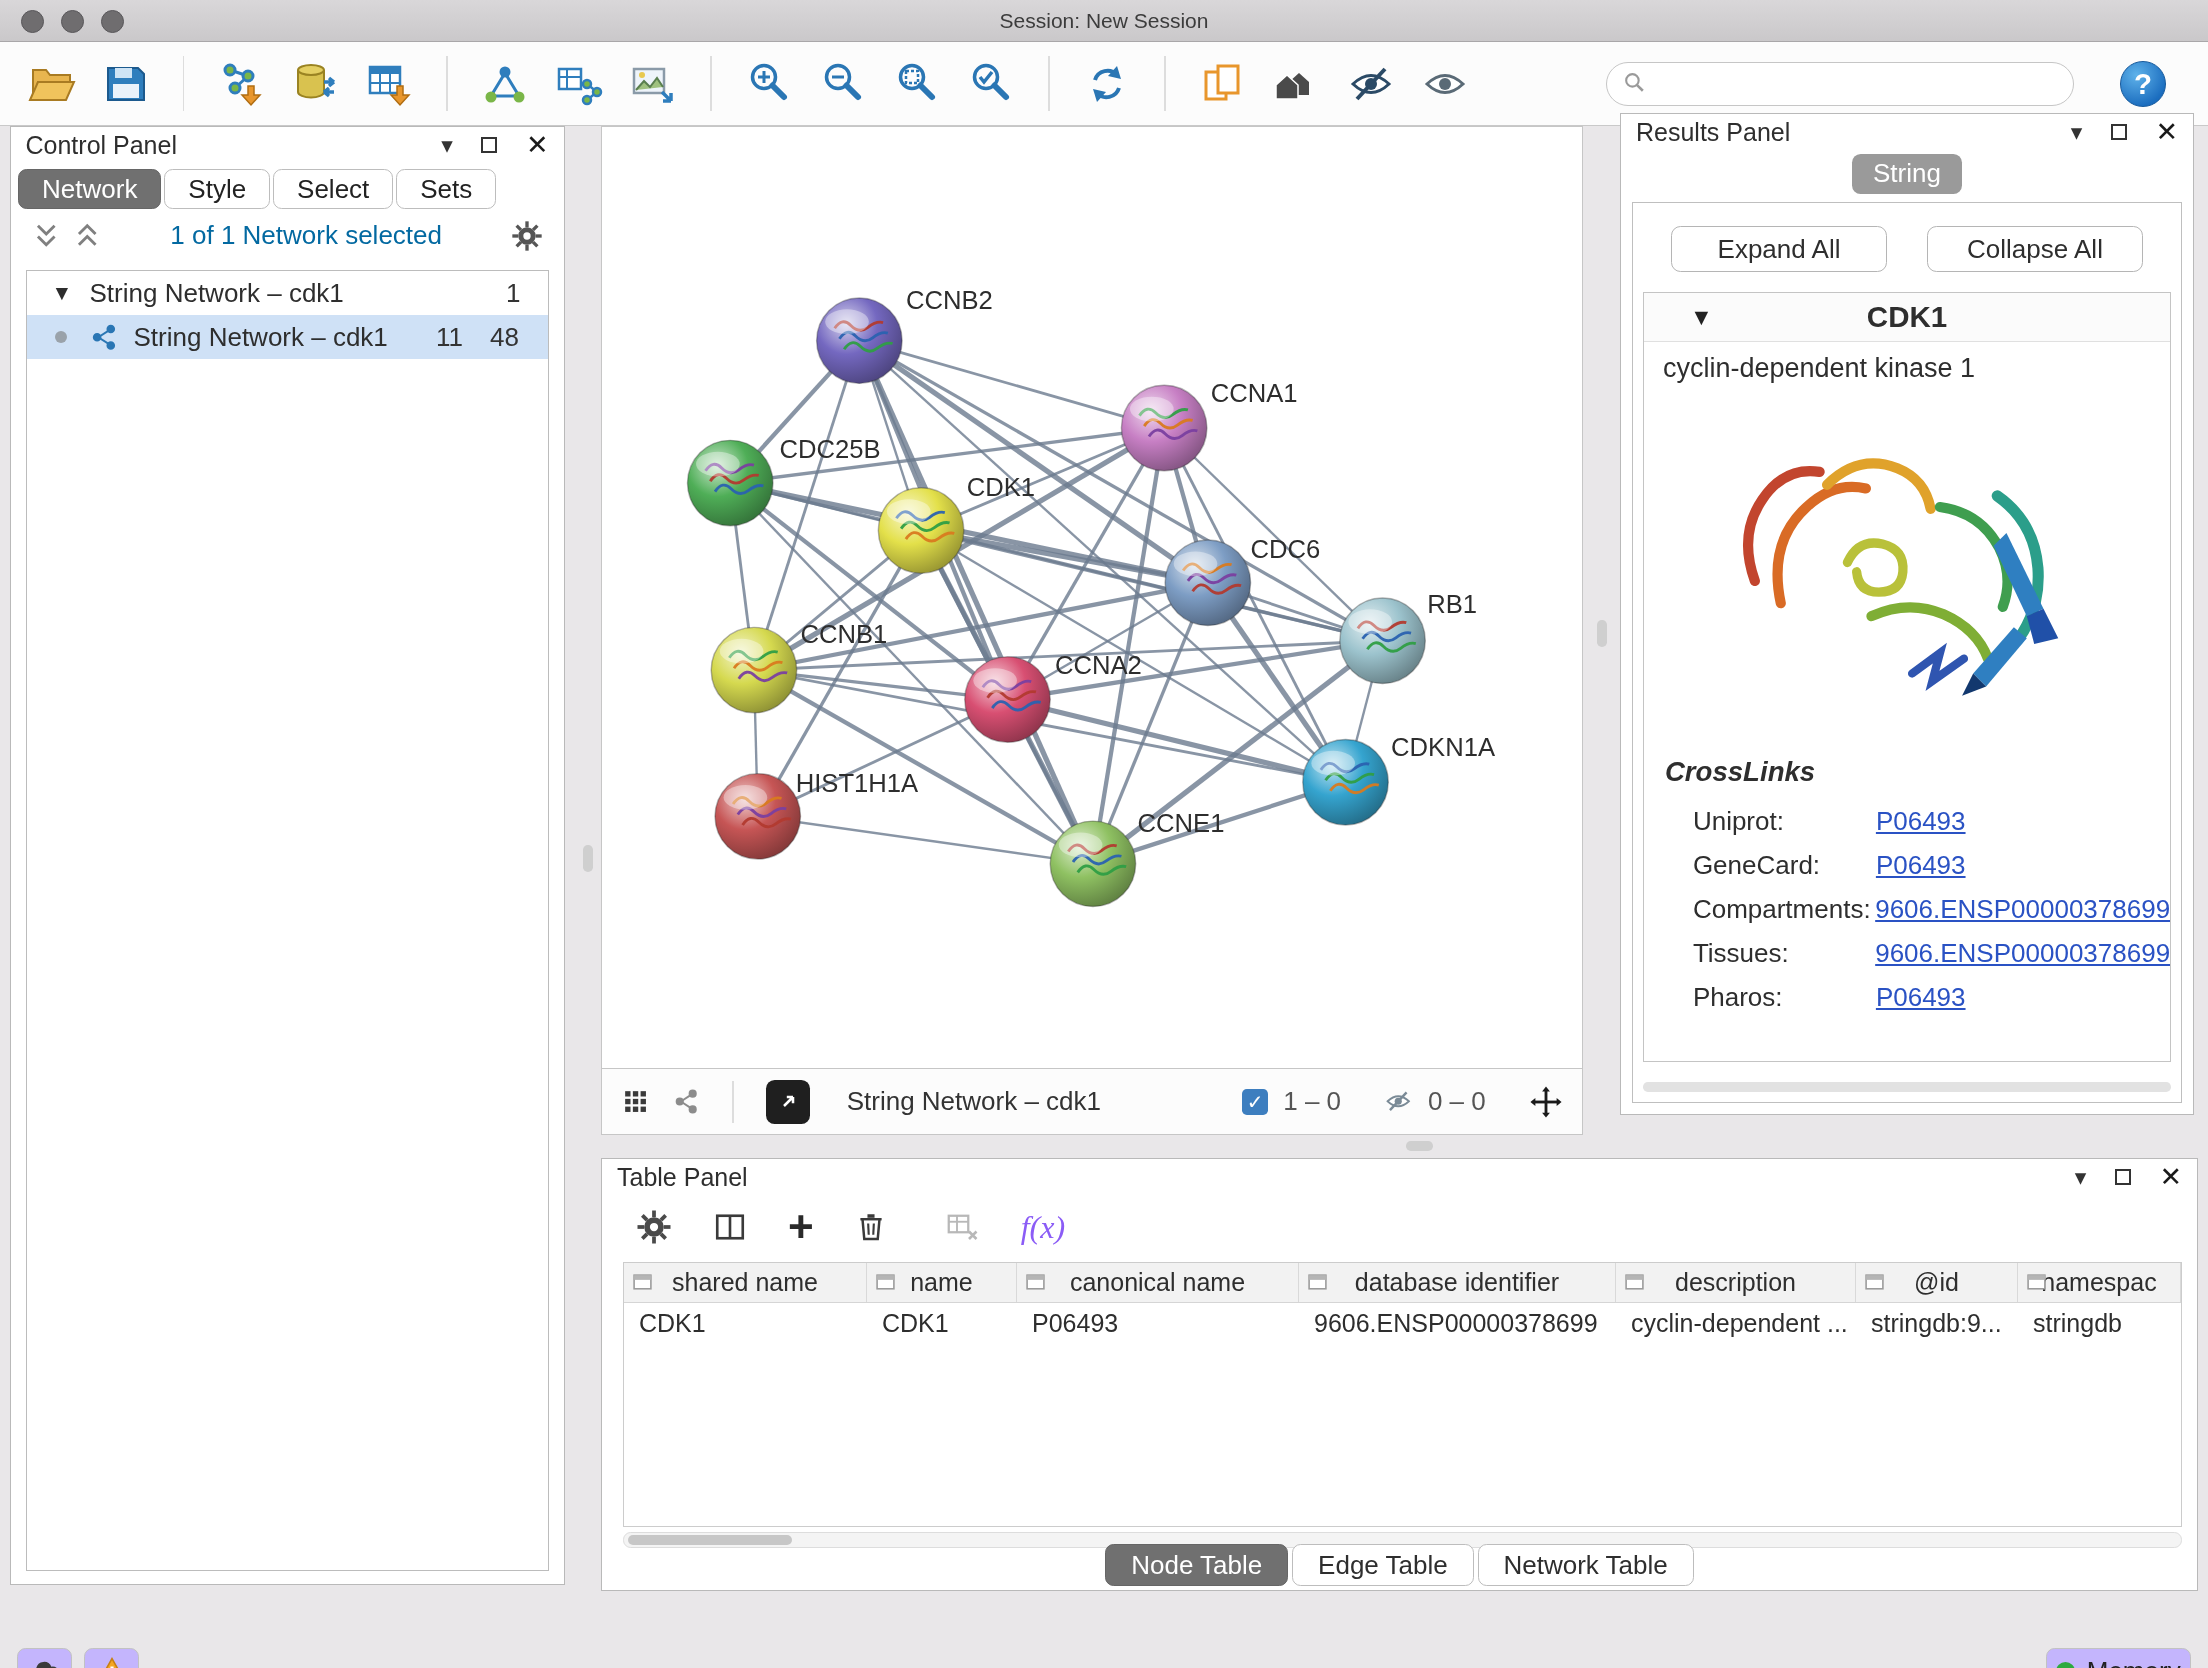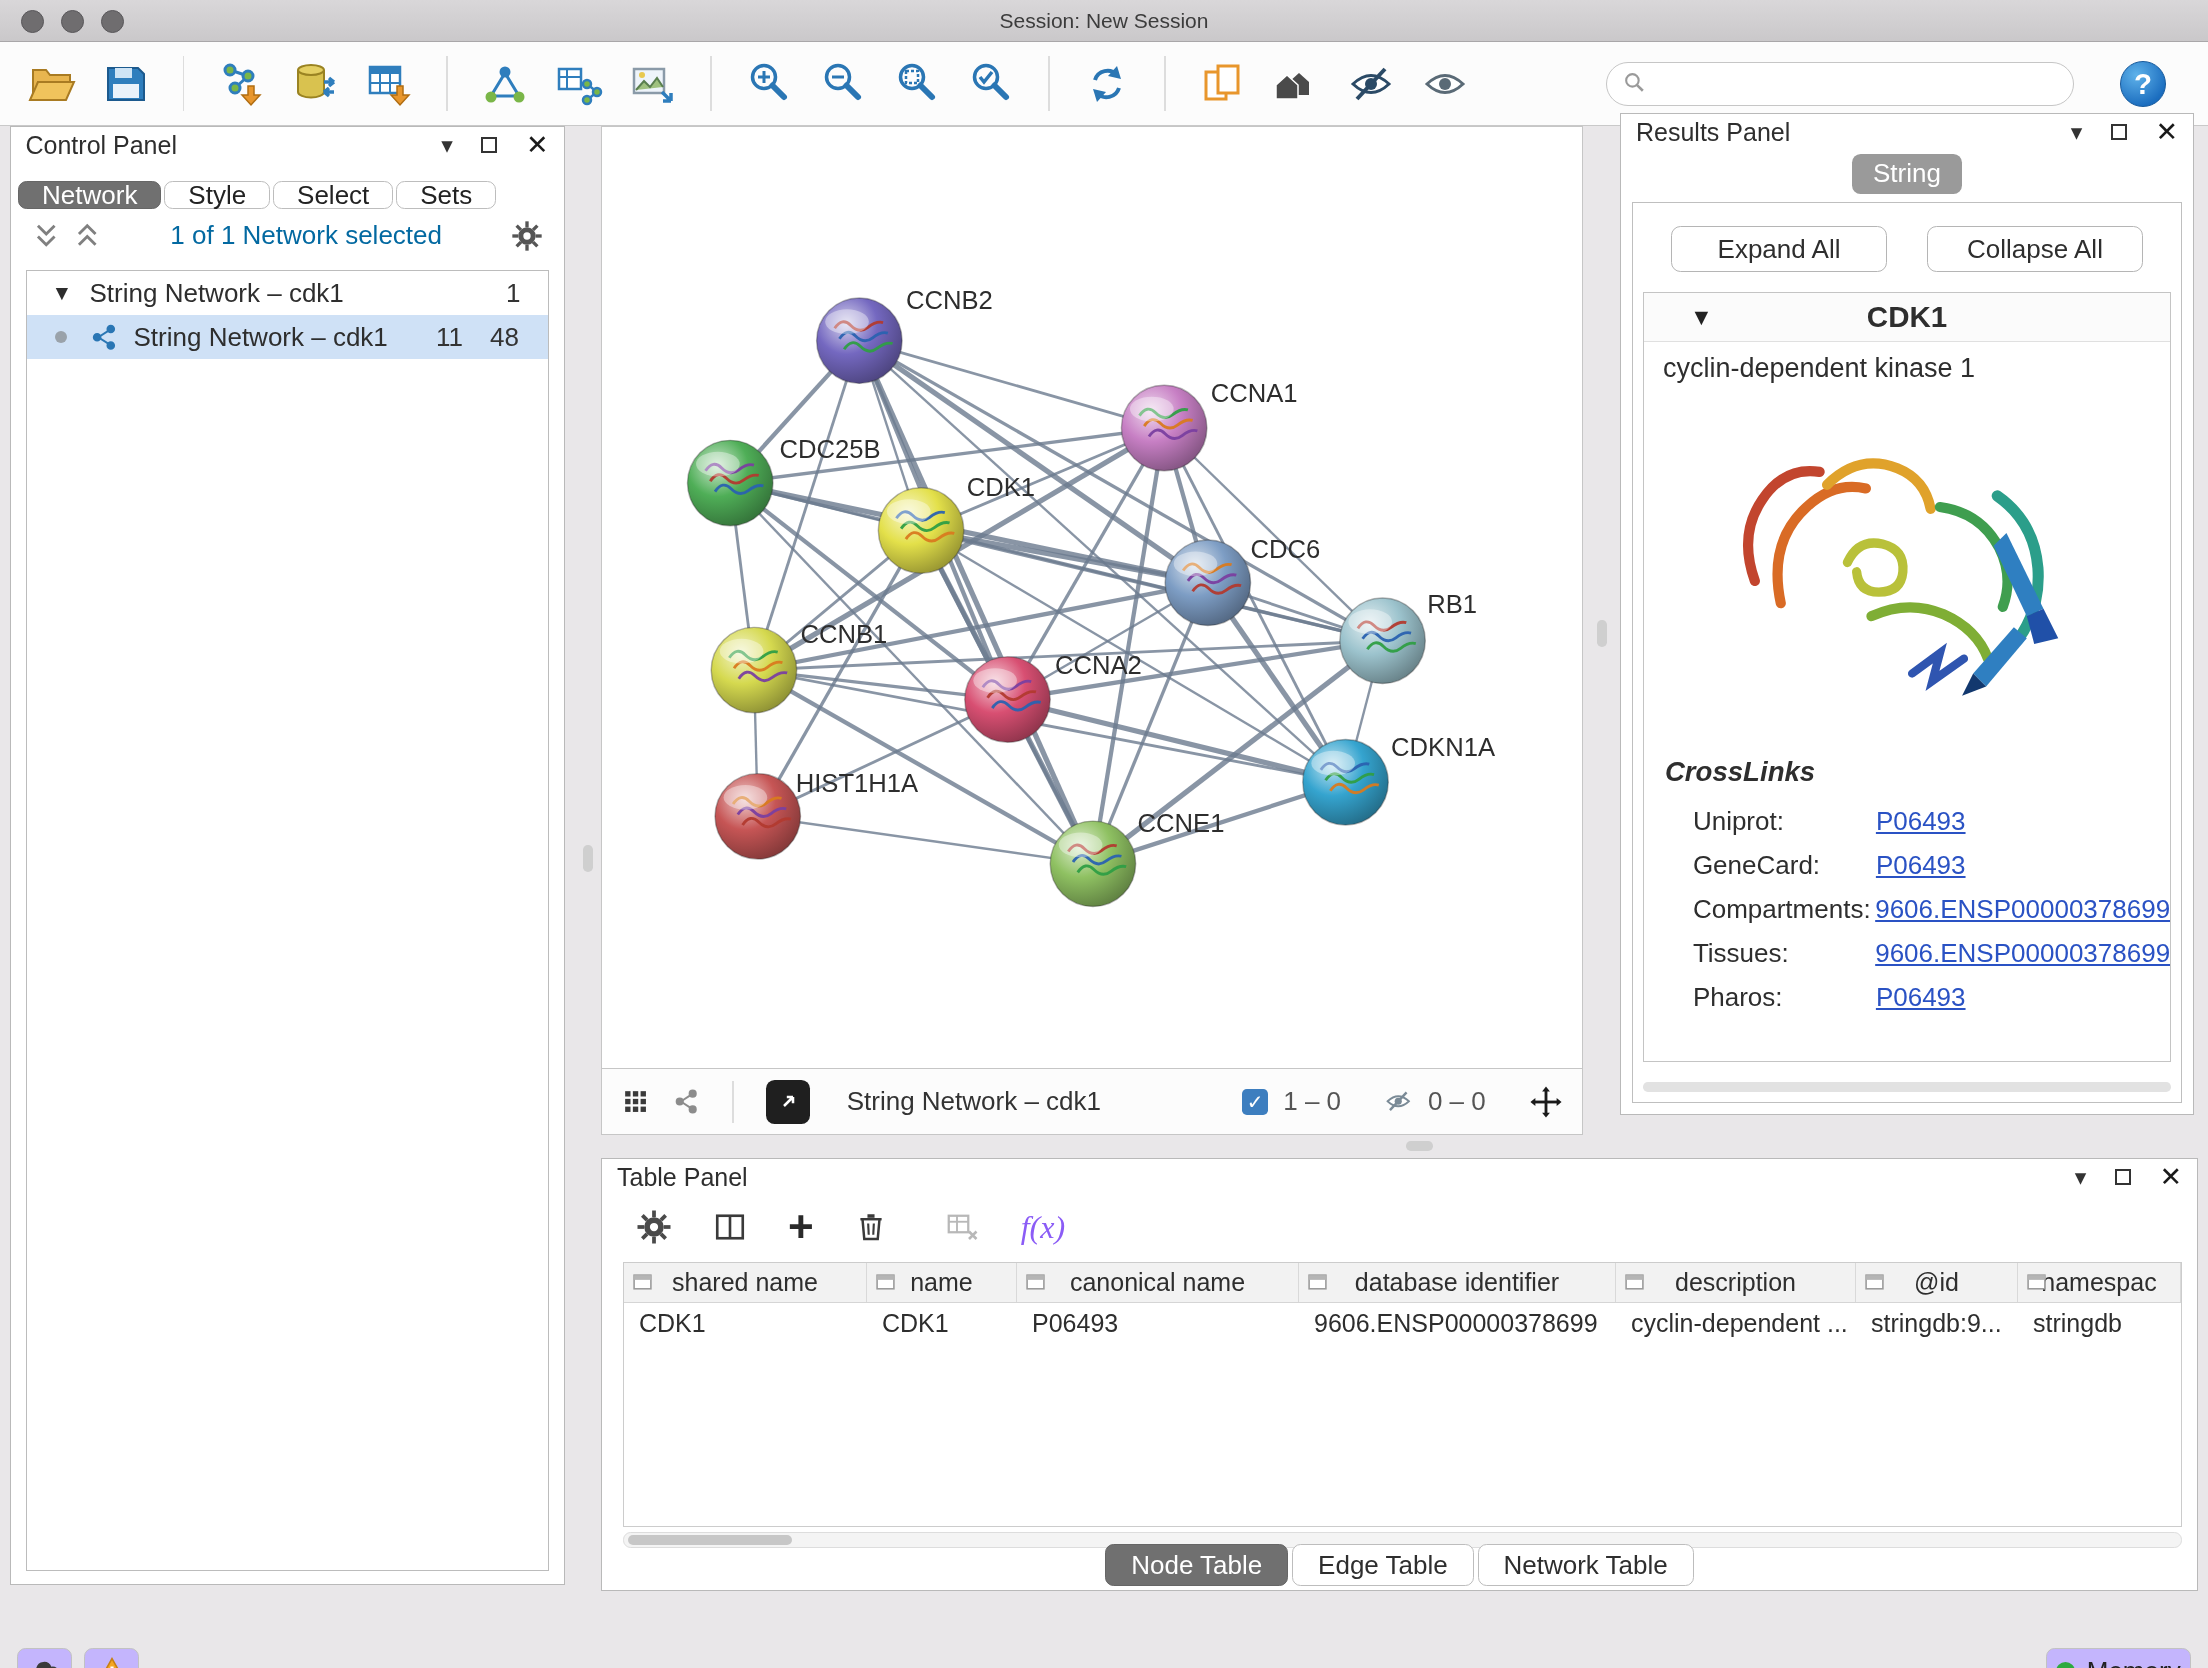--- a/index.html
+++ b/index.html
@@ -38,21 +38,21 @@
   .panel { position:absolute; background:#fff; border:1px solid #b9b9b9; }
   .panel-header { height:36px; display:flex; align-items:center; padding:0 15px; font-size:25px; color:#2e2e2e; }
   .panel-controls { margin-left:auto; display:flex; align-items:center; gap:28.5px; }
   .pc-collapse { font-size:23px; color:#333; }
   .pc-float { width:16px; height:16px; border:2.9px solid #333; }
   .pc-close { font-size:27px; font-weight:bold; color:#1a1a1a; }
 
   
   .cp { left:9.5px; top:126px; width:555px; height:1459px; }
   .cp-tabs { display:flex; align-items:flex-end; height:46px; padding:0 7.6px; gap:2.9px; }
-  .cp-tab { height:28px; display:flex; align-items:center; padding:10px 23px; font-size:26px;
+  .cp-tab { height:40px; display:flex; align-items:center; padding:10px 23px; font-size:26px;
     border:1px solid #bdbdbd; border-radius:8.6px; background:#fff; color:#222; }
   .cp-tab.selected { background:#707070; border-color:#666; color:#fff; }
   .cp-toolbar { height:53px; display:flex; align-items:center; padding:0 21px; font-size:26px; }
   .cp-status { flex:1; text-align:center; color:#0369a1; }
   .cp-tree { position:absolute; left:15px; right:15px; top:143px; bottom:13.3px;
     border:1px solid #bcbcbc; background:#fff; font-size:26px; overflow:hidden; }
   .tree-row { height:44px; display:flex; align-items:center; position:relative; }
   .tr-caret { position:absolute; left:25px; font-size:21px; color:#2d2d2d; }
   .tr-label { padding-left:63px; }
   .tree-row.network { background:#cfe1f6; }

